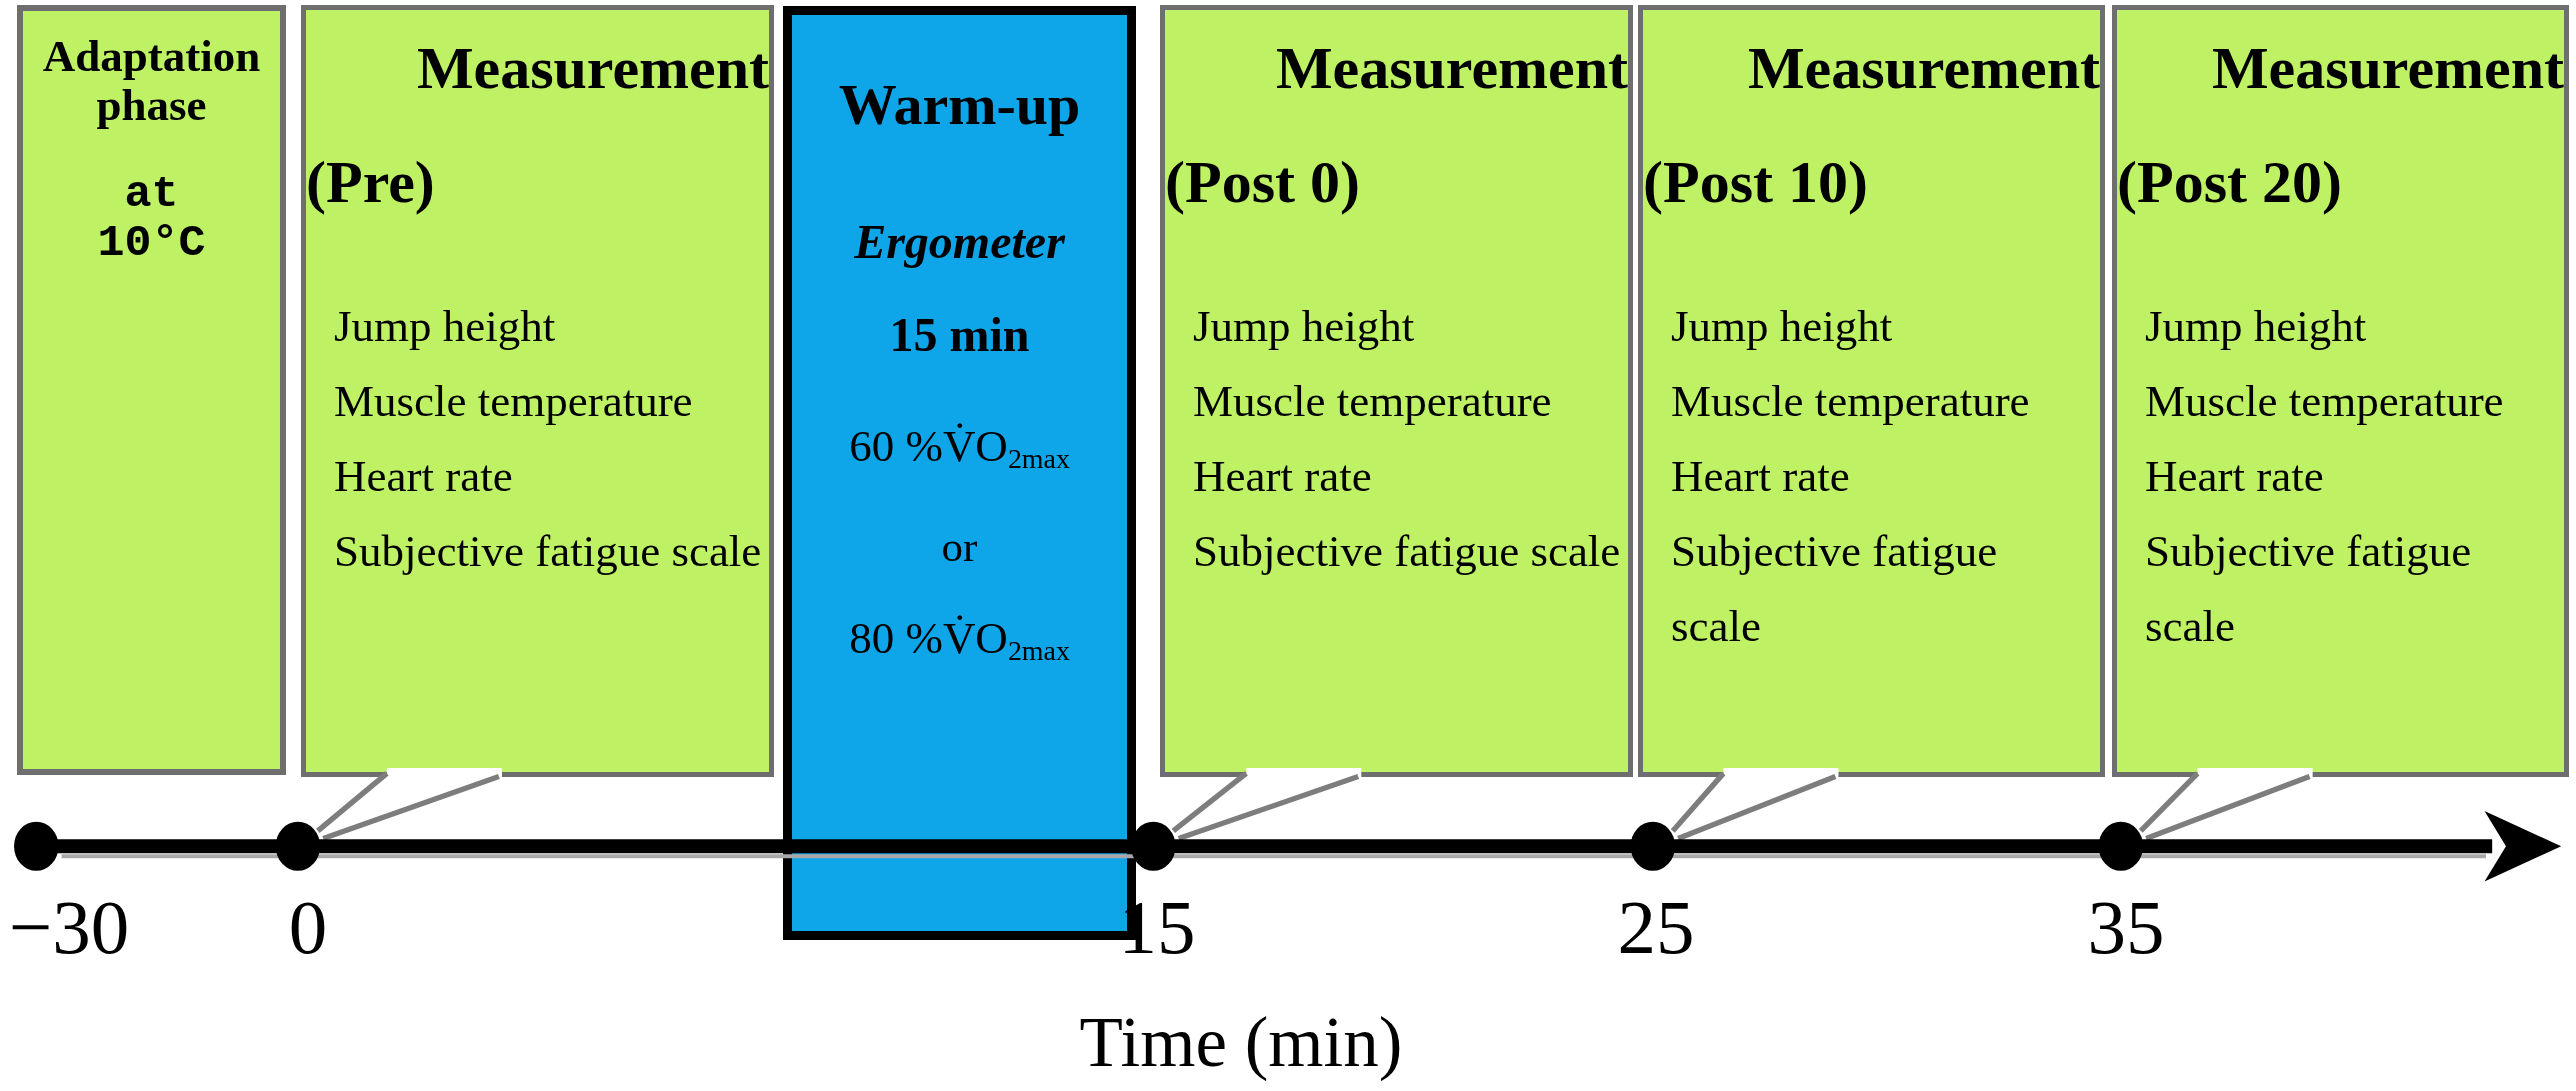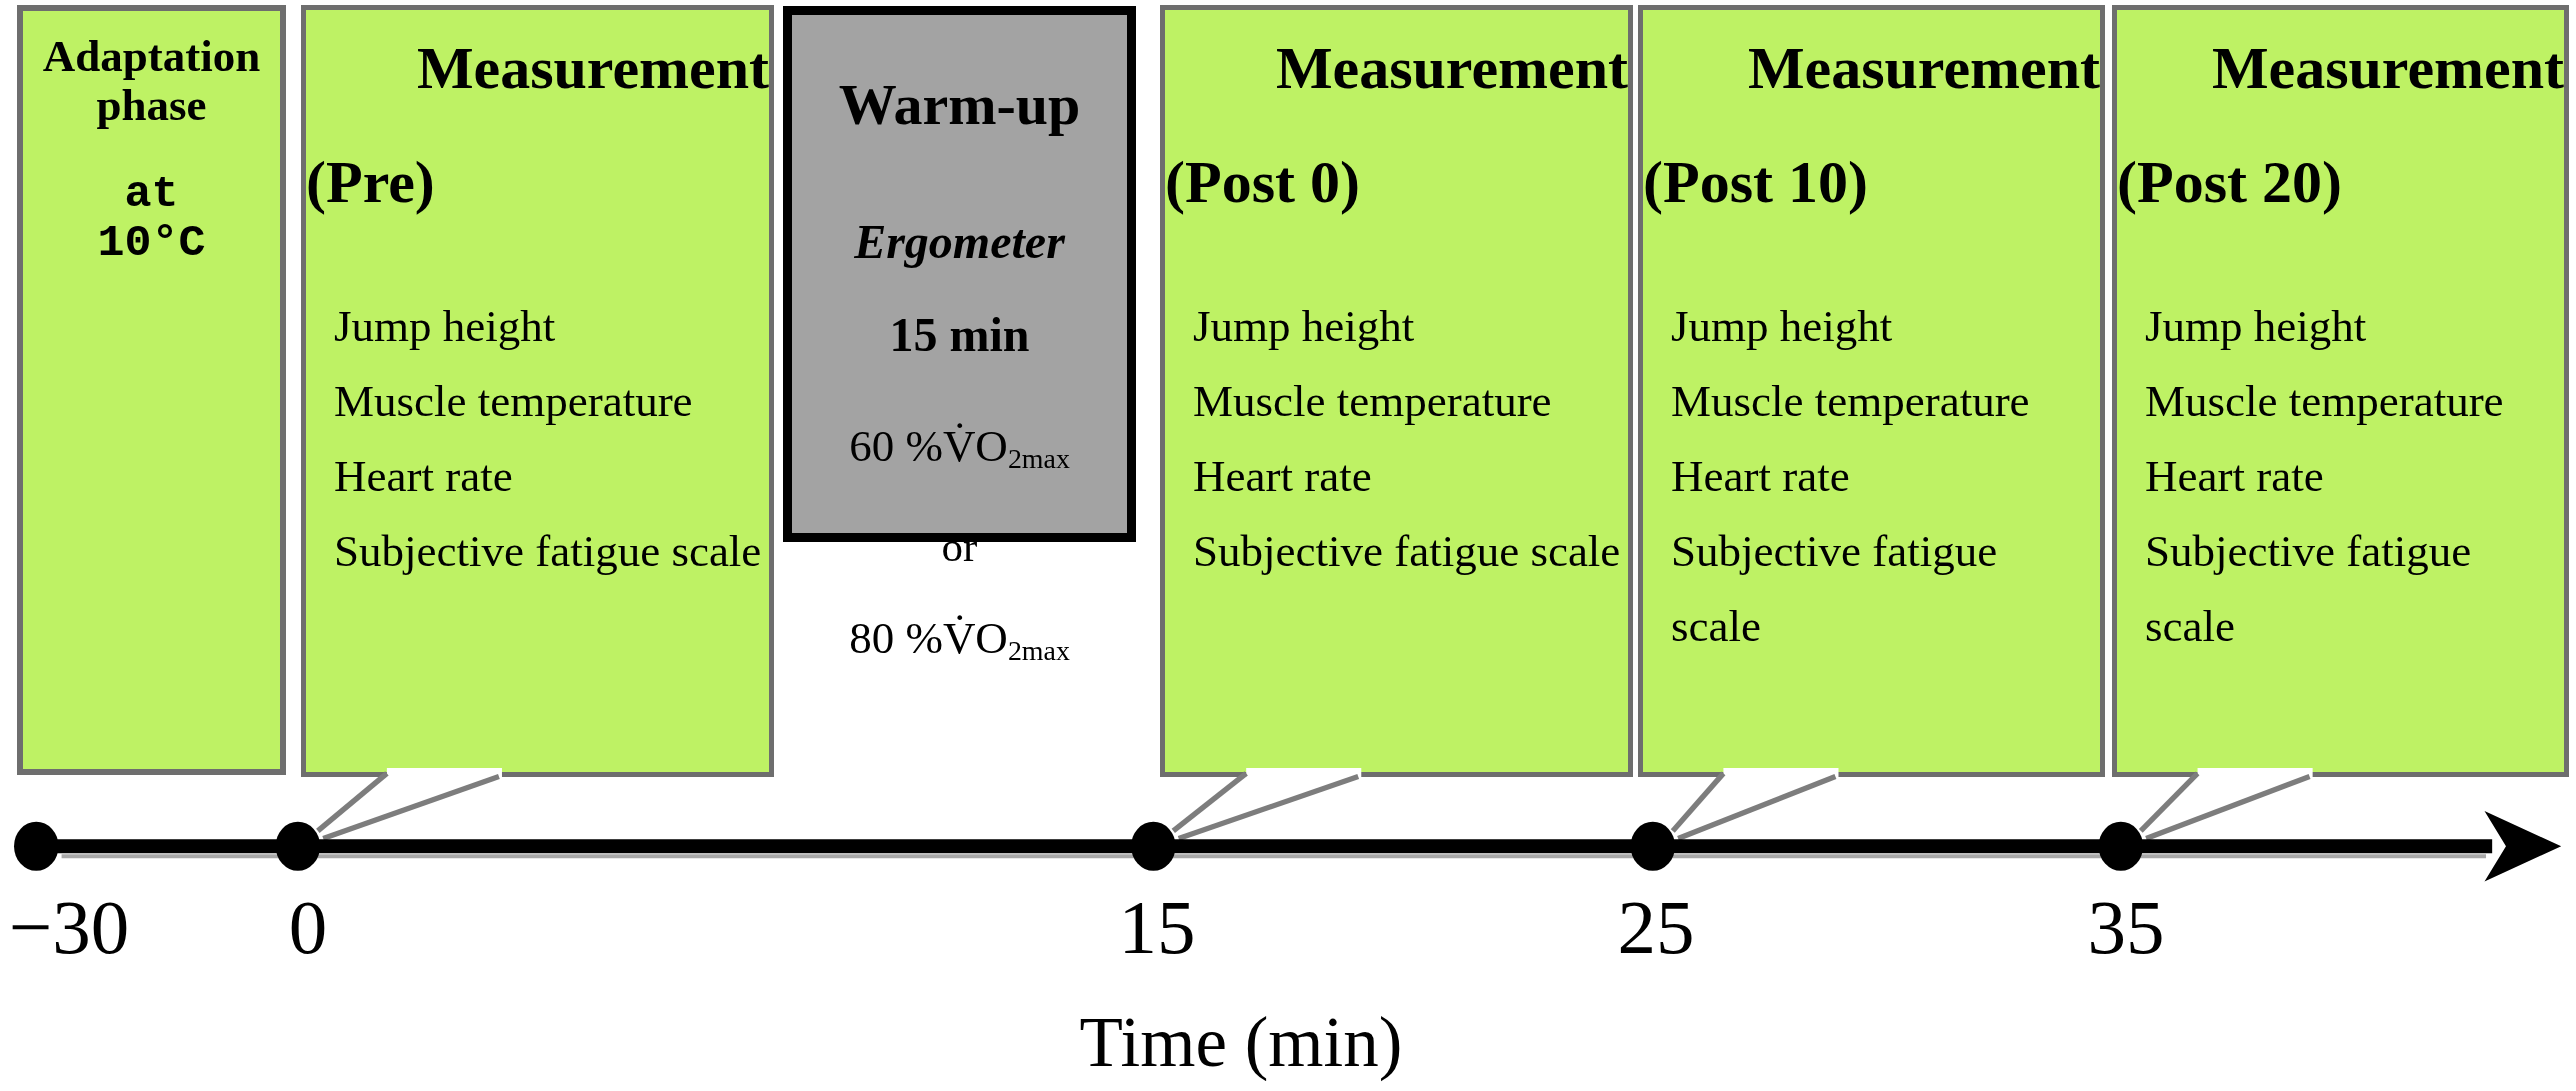--- a/index.html
+++ b/index.html
@@ -14,22 +14,22 @@
   .pbox{
     position:absolute;
     box-sizing:border-box;
     border:5.4px solid #6e6e6e;
     background:#bef264;
     top:4.6px;height:772px;
   }
   #box-adaptation{left:17px;width:269px;height:770px;border-width:6.1px;text-align:center;}
   #box-pre{left:301px;width:473px;}
   #box-warmup{
-    left:783px;top:6.1px;width:353px;height:536px;
-    border:9.2px solid #000000;background:#a3a3a3;text-align:center;
+    left:783px;top:6.1px;width:353px;height:934px;
+    border:9.2px solid #000000;background:#0ea5e9;text-align:center;
   }
   #box-post0{left:1160px;width:473px;}
   #box-post10{left:1638px;width:467px;}
   #box-post20{left:2112px;width:457px;}
 
   .mtitle{
     margin-top:20px;text-align:right;
     font-weight:bold;font-size:60px;line-height:77px;
   }
   .msubtitle{

